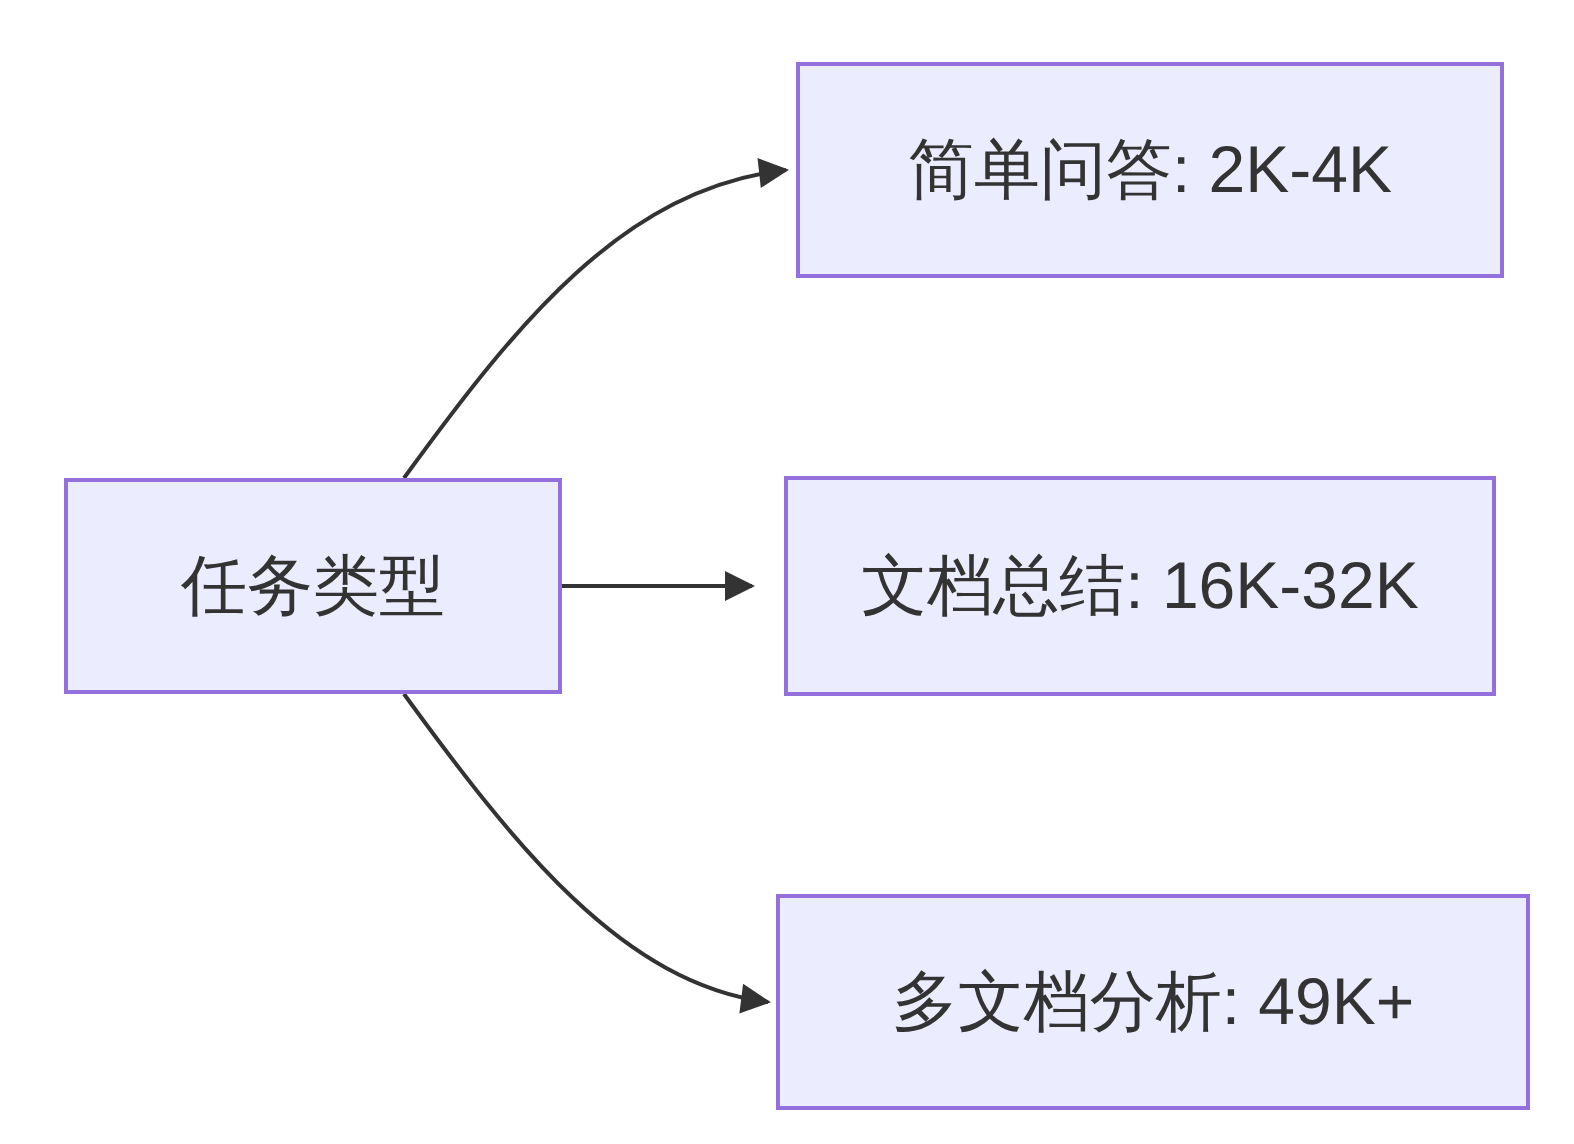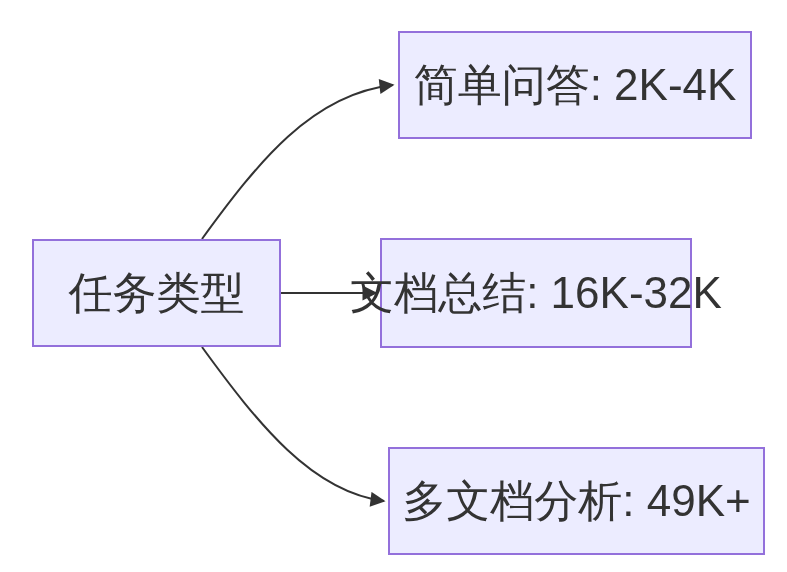--- a/index.html
+++ b/index.html
@@ -22,27 +22,27 @@
     position: absolute;
     background: #ECECFF;
     border: 2px solid #9370DB;
     display: flex;
     align-items: center;
     justify-content: center;
     text-align: center;
   }
   .node-label {
     color: #333333;
-    font-size: 44px;
+    font-size: 33px;
     line-height: 1.2;
     white-space: nowrap;
   }
   .n-root { left: 32px;  top: 239px; width: 249px; height: 108px; justify-content: center; }
   .n-b0   { left: 398px; top: 31px;  width: 354px; height: 108px; }
-  .n-b1   { left: 380px; top: 238px; width: 312px; height: 110px; }
+  .n-b1   { left: 392px; top: 238px; width: 356px; height: 110px; }
   .n-b2   { left: 388px; top: 447px; width: 377px; height: 108px; }
 </style>
 </head>
 <body>
 
 <div id="canvas">
 
   <svg id="edge-layer" viewBox="0 0 787 572" xmlns="http://www.w3.org/2000/svg">
     <defs>
       <marker id="arrowhead" viewBox="0 0 10 10" refX="9" refY="5" markerWidth="9" markerHeight="7.5" orient="auto-start-reverse">

